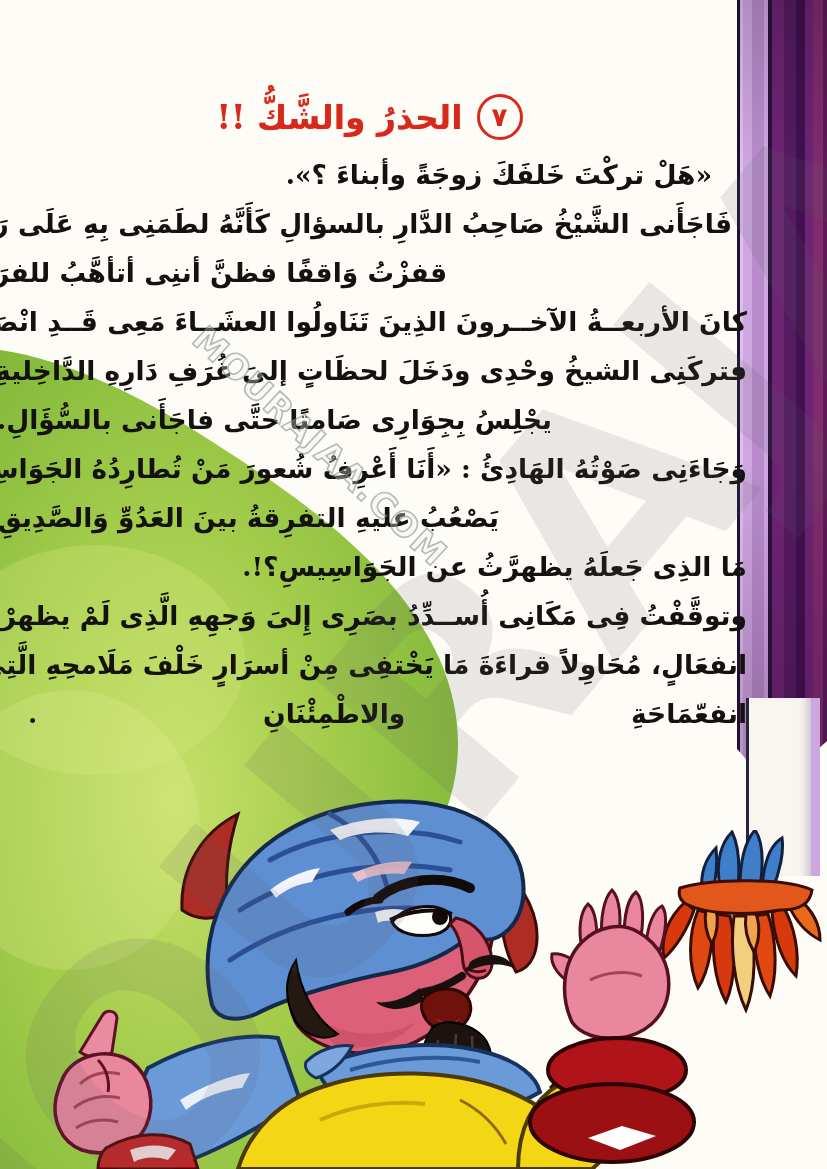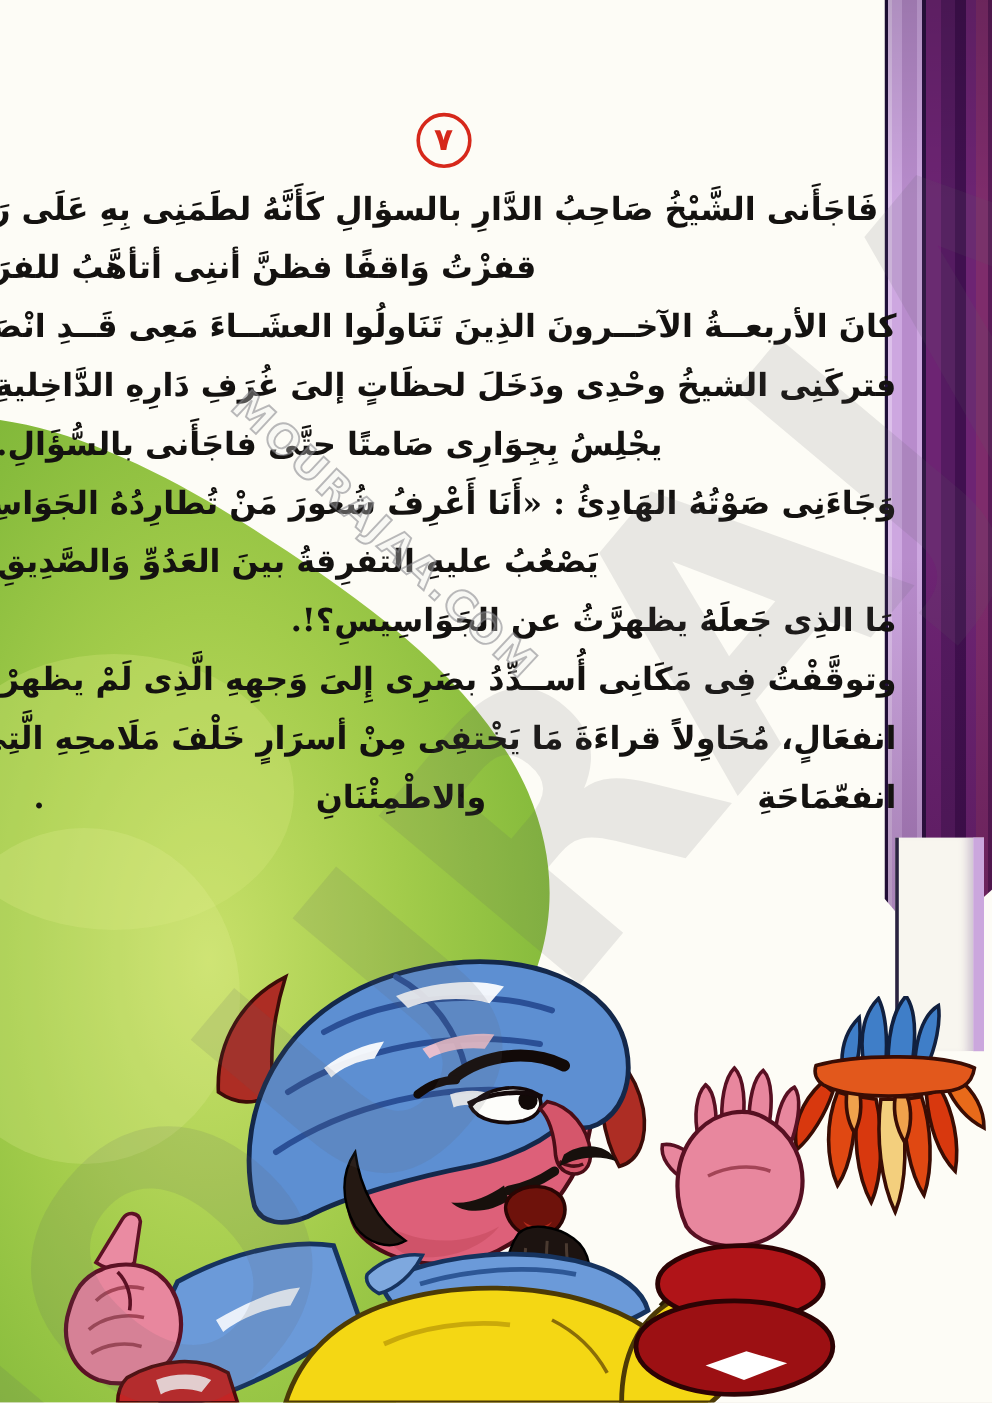--- a/index.html
+++ b/index.html
@@ -190,23 +190,25 @@
     </g>
     <path d="M88,60 C96,68 100,80 98,92" fill="none" stroke="#5c1124" stroke-width="3"></path>
     <path d="M96,148 C124,132 156,130 180,144 L188,169 L88,169 C88,162 90,154 96,148 Z" fill="#c22525" stroke="#4c0a0a" stroke-width="3"></path>
     <path d="M120,150 C136,144 154,144 166,150 L158,160 C146,156 132,157 124,162 Z" fill="#fff" opacity=".85"></path>
   </svg>
 
   <div class="title-row">
     <span class="num-circle">
       <span>٧</span>
     </span>
+    <span class="page-title">الحذرُ والشَّكُّ !!</span>
   </div>
 
   <div class="story">
+    <p class="ind35">«هَلْ تركْتَ خَلفَكَ زوجَةً وأبناءَ ؟».</p>
     <p class="ind15">فَاجَأَنى الشَّيْخُ صَاحِبُ الدَّارِ بالسؤالِ كَأَنَّهُ لطَمَنِى بِهِ عَلَى رَأْسِى..</p>
     <p class="ind300">قفزْتُ وَاقفًا فظنَّ أننِى أتأهَّبُ للفرَارِ..</p>
     <p>كانَ الأربعــةُ الآخــرونَ الذِينَ تَنَاولُوا العشَــاءَ مَعِى قَــدِ انْصَرَفُوا ،</p>
     <p>فتركَنِى الشيخُ وحْدِى ودَخَلَ لحظَاتٍ إلىَ غُرَفِ دَارِهِ الدَّاخِليةِ ، ثُمَّ عَادَ</p>
     <p class="ind195">يجْلِسُ بِجِوَارِى صَامتًا حتَّى فاجَأَنى بالسُّؤَالِ..</p>
     <p>وَجَاءَنِى صَوْتُهُ الهَادِئُ : «أَنَا أَعْرِفُ شُعورَ مَنْ تُطارِدُهُ الجَوَاسِيسُ..</p>
     <p class="ind248">يَصْعُبُ عليهِ التفرِقةُ بينَ العَدُوِّ وَالصَّدِيقِ ! ».</p>
     <p>مَا الذِى جَعلَهُ يظهرَّثُ عن الجَوَاسِيسِ؟!.</p>
     <p>وتوقَّفْتُ فِى مَكَانِى أُســدِّدُ بصَرِى إِلىَ وَجهِهِ الَّذِى لَمْ يظهرْ عليهِ أَىُّ</p>
     <p>انفعَالٍ، مُحَاوِلاً قراءَةَ مَا يَخْتفِى مِنْ أسرَارٍ خَلْفَ مَلَامحِهِ الَّتِى تَفيضُ</p>

